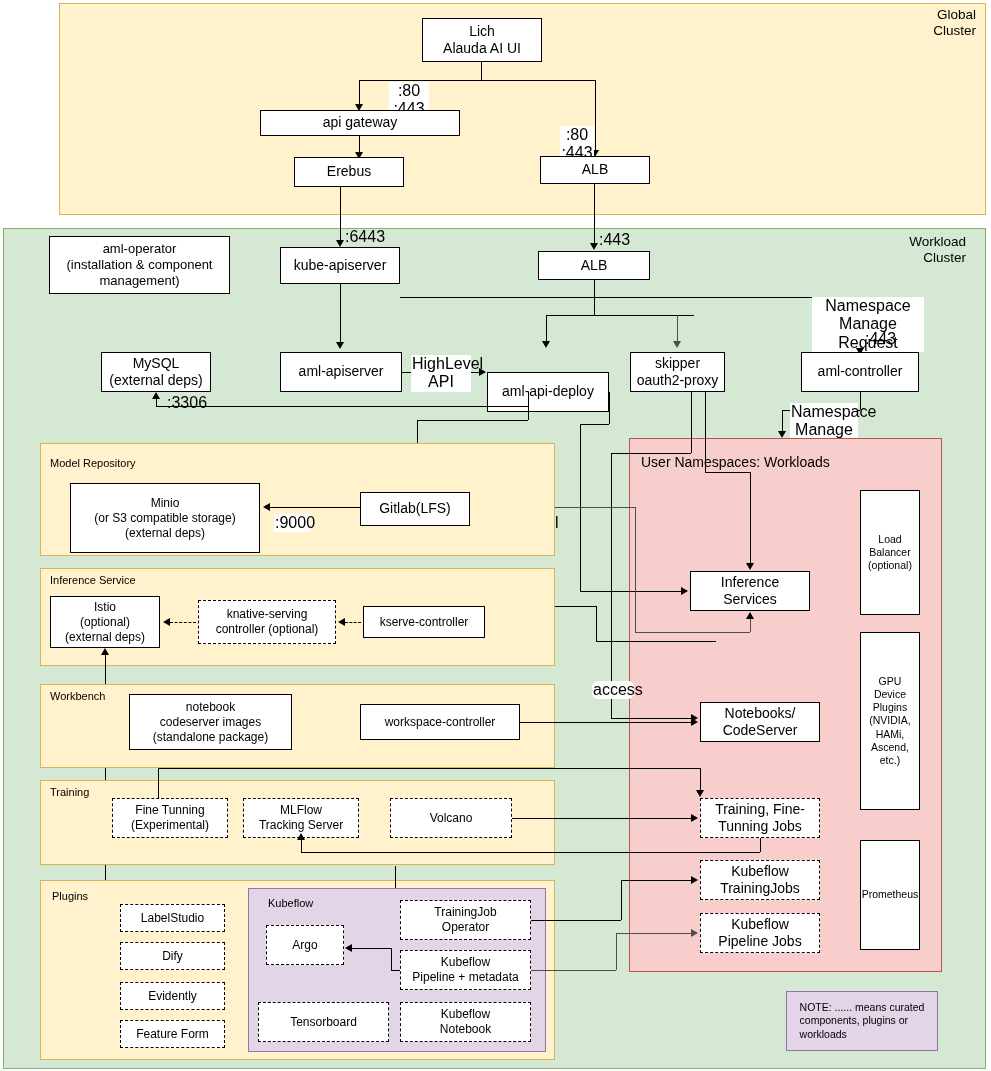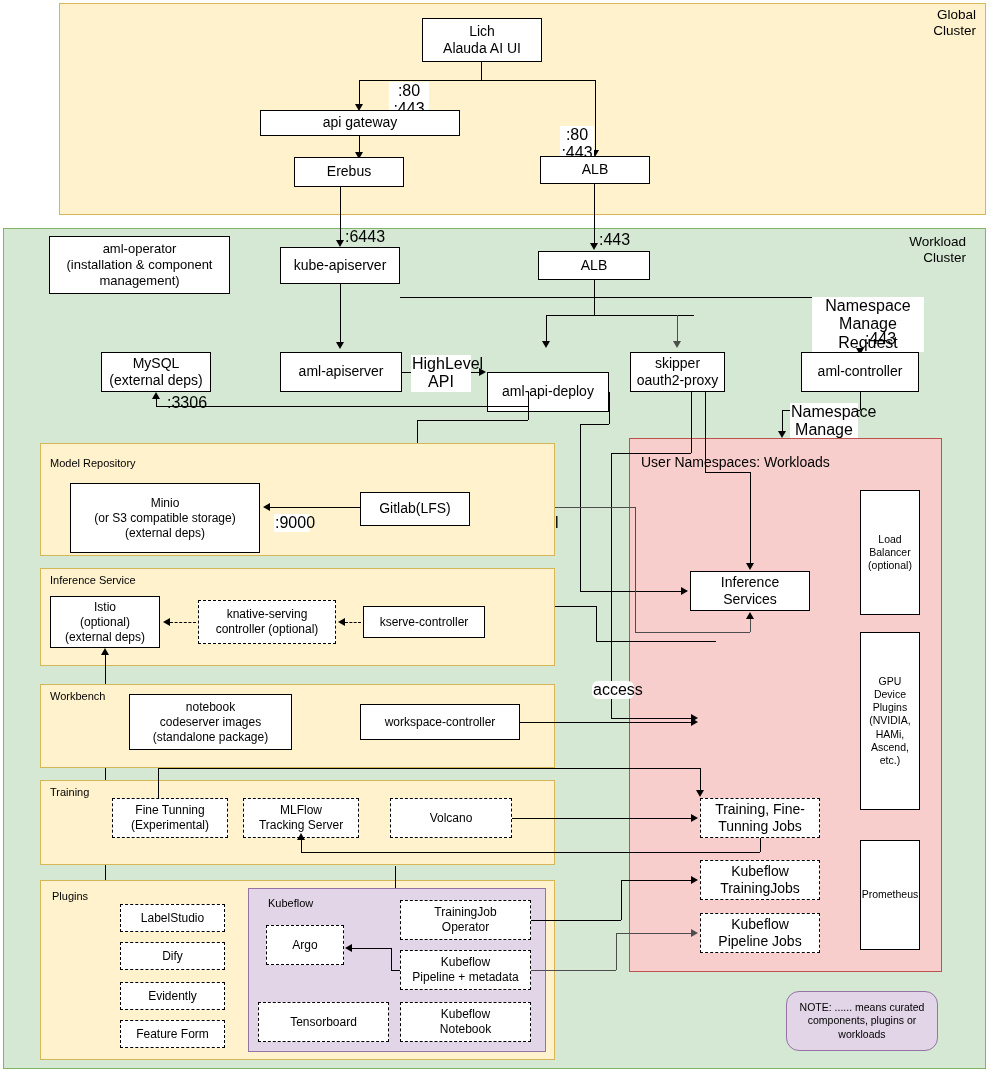--- a/index.html
+++ b/index.html
@@ -36,21 +36,21 @@
   .arrow.left{border-top:4.5px solid transparent;border-bottom:4.5px solid transparent;border-right:7px solid #000;}
   .arrow.dgrey.down{border-top-color:#4d4d4d;}
   .arrow.dgrey.right{border-left-color:#4d4d4d;}
 
   .elabel{position:absolute;font-size:16px;color:#000;background:#ffffff;line-height:1.15;
           text-align:center;white-space:pre-line;padding:0 1px;}
   .elabel.nobg{background:transparent;}
 
   .dashed-edge{position:absolute;height:0;border-top:1px dashed #000;}
   .note-box{position:absolute;box-sizing:border-box;display:flex;align-items:center;justify-content:center;
-            text-align:center;font-size:10.5px;line-height:1.3;white-space:pre-line;padding:2px 6px;border-radius:13px;}
+            text-align:left;font-size:10.5px;line-height:1.3;white-space:pre-line;padding:2px 6px;}
 </style>
 </head>
 <body>
 
 <div id="canvas">
 
   <div class="panel panel-global" style="left:59px;top:3px;width:927px;height:212px;"></div>
   <div class="panel-title" style="left:886px;top:7px;width:90px;">Global
 Cluster</div>
 
@@ -153,20 +153,22 @@
   <div class="edge h" style="left:417px;top:420px;width:111px;"></div>
   <div class="edge v" style="left:528px;top:406px;height:14px;"></div>
   <div class="arrow down" style="left:413px;top:492px;"></div>
   <div class="elabel nobg" style="left:421px;top:444px;width:30px;text-align:left;">:443</div>
 
   <div class="panel panel-users" style="left:629px;top:438px;width:313px;height:534px;"></div>
   <div class="sub-title" style="left:641px;top:454px;font-size:14px;">User Namespaces: Workloads</div>
 
   <div class="node" style="left:690px;top:571px;width:120px;height:40px;">Inference
 Services</div>
+  <div class="node" style="left:700px;top:702px;width:120px;height:40px;">Notebooks/
+CodeServer</div>
   <div class="node dashed" style="left:700px;top:798px;width:120px;height:40px;">Training, Fine-
 Tunning Jobs</div>
   <div class="node dashed" style="left:700px;top:860px;width:120px;height:40px;">Kubeflow
 TrainingJobs</div>
   <div class="node dashed" style="left:700px;top:913px;width:120px;height:40px;">Kubeflow
 Pipeline Jobs</div>
 
   <div class="node small" style="left:860px;top:490px;width:60px;height:125px;">Load
 Balancer
 (optional)</div>

